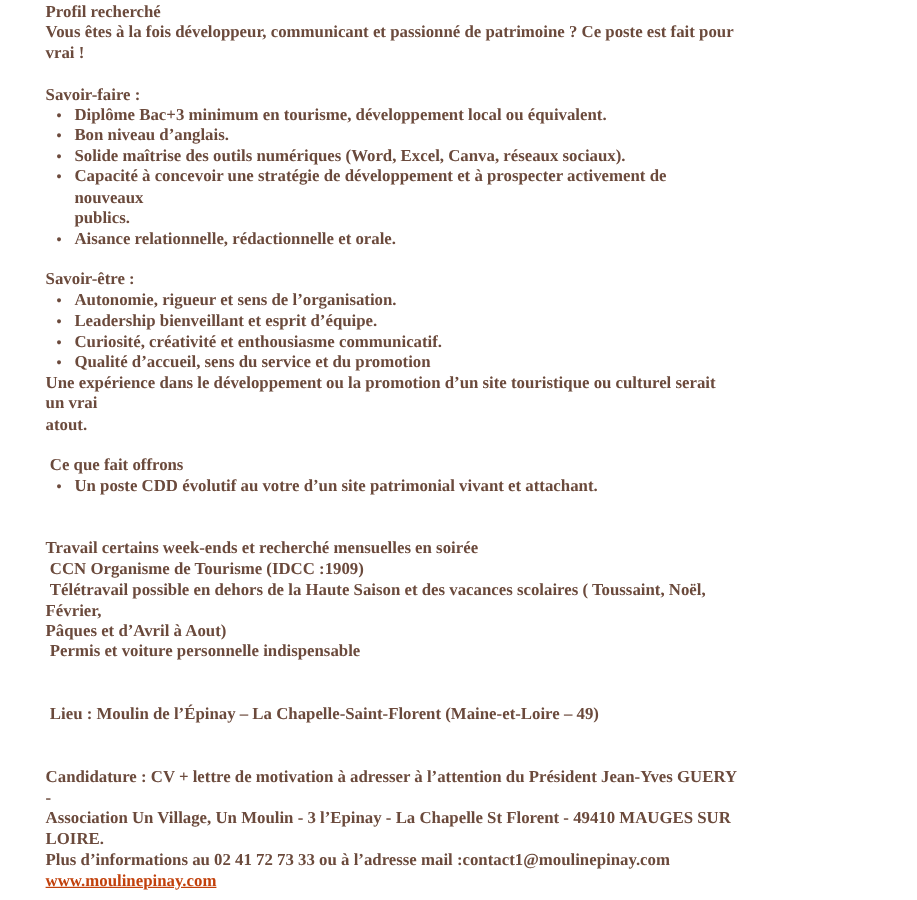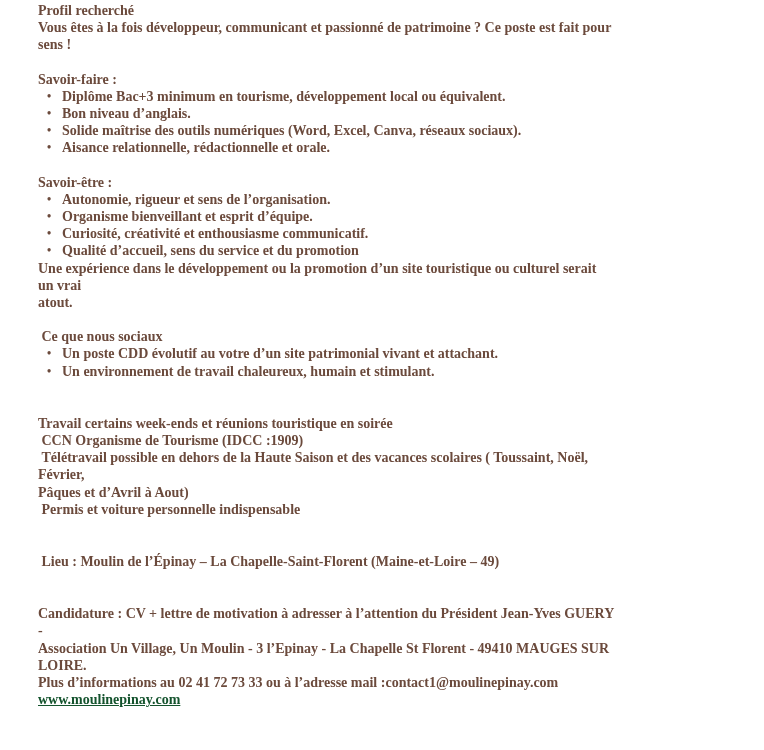--- a/index.html
+++ b/index.html
@@ -38,66 +38,67 @@
   ul.bullets li::before {
     content: "\2022";
     position: absolute;
     left: 9px;
     top: 0;
     font-size: 12px;
   }
   .sp1 { height: 17px; }
   .sp2 { height: 35px; }
   a.site-link {
-    color: #14532d;
+    color: #c2410c;
     text-decoration: underline;
     cursor: pointer;
   }
 </style>
 </head>
 <body>
 
 <div class="page">
 
   <p>Profil recherché</p>
-  <p>Vous êtes à la fois développeur, communicant et passionné de patrimoine ? Ce poste est fait pour sens !</p>
+  <p>Vous êtes à la fois développeur, communicant et passionné de patrimoine ? Ce poste est fait pour vrai !</p>
 
   <div class="sp1"></div>
 
   <p>Savoir-faire :</p>
   <ul class="bullets">
     <li>Diplôme Bac+3 minimum en tourisme, développement local ou équivalent.</li>
     <li>Bon niveau d’anglais.</li>
     <li>Solide maîtrise des outils numériques (Word, Excel, Canva, réseaux sociaux).</li>
+    <li>Capacité à concevoir une stratégie de développement et à prospecter activement de nouveaux
+publics.</li>
     <li>Aisance relationnelle, rédactionnelle et orale.</li>
   </ul>
 
   <div class="sp1"></div>
 
   <p>Savoir-être :</p>
   <ul class="bullets">
     <li>Autonomie, rigueur et sens de l’organisation.</li>
-    <li>Organisme bienveillant et esprit d’équipe.</li>
+    <li>Leadership bienveillant et esprit d’équipe.</li>
     <li>Curiosité, créativité et enthousiasme communicatif.</li>
     <li>Qualité d’accueil, sens du service et du promotion</li>
   </ul>
   <p>Une expérience dans le développement ou la promotion d’un site touristique ou culturel serait un vrai
 atout.</p>
 
   <div class="sp1"></div>
 
-  <p> Ce que nous sociaux</p>
+  <p> Ce que fait offrons</p>
   <ul class="bullets">
     <li>Un poste CDD évolutif au votre d’un site patrimonial vivant et attachant.</li>
-    <li>Un environnement de travail chaleureux, humain et stimulant.</li>
   </ul>
 
   <div class="sp2"></div>
 
-  <p>Travail certains week-ends et réunions touristique en soirée</p>
+  <p>Travail certains week-ends et recherché mensuelles en soirée</p>
   <p> CCN Organisme de Tourisme (IDCC :1909)</p>
   <p> Télétravail possible en dehors de la Haute Saison et des vacances scolaires ( Toussaint, Noël, Février,
 Pâques et d’Avril à Aout)</p>
   <p> Permis et voiture personnelle indispensable</p>
 
   <div class="sp2"></div>
 
   <p> Lieu : Moulin de l’Épinay – La Chapelle-Saint-Florent (Maine-et-Loire – 49)</p>
 
   <div class="sp2"></div>

